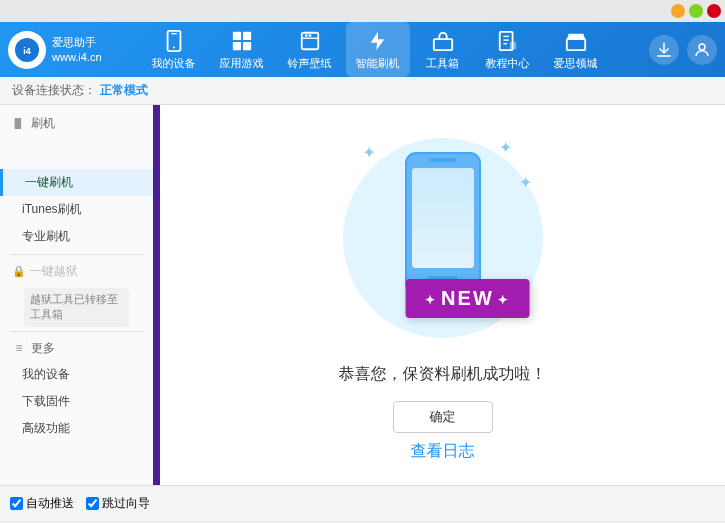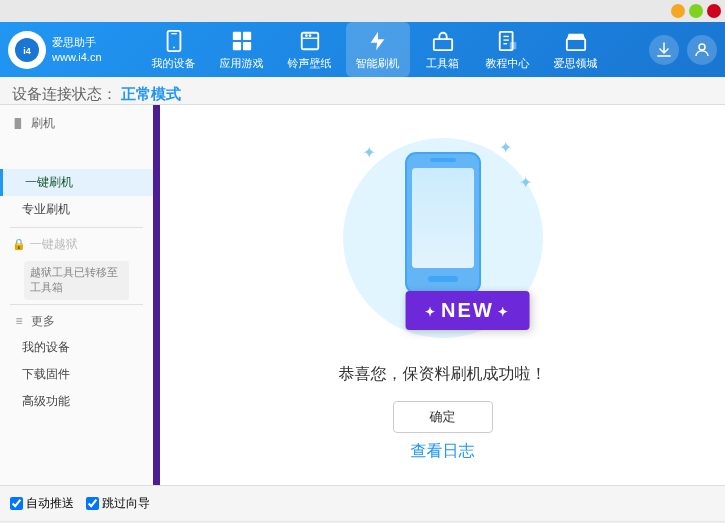--- a/index.html
+++ b/index.html
@@ -94,23 +94,23 @@
       color: #fff;
       font-size: 16px;
     }
 
     
     .sub-header {
       height: 28px;
       background: #f5f5f5;
       border-bottom: 1px solid #ddd;
       display: flex;
-      align-items: flex-end;
+      align-items: center;
       padding: 0 12px;
-      font-size: 15px;
+      font-size: 12px;
       color: #666;
     }
     .sub-header .status-label { margin-right: 4px; }
     .sub-header .status-value { color: #2196F3; font-weight: bold; }
 
     
     .main-layout {
       display: flex;
       height: calc(523px - 22px - 65px - 28px - 28px);
     }
@@ -206,24 +206,24 @@
       left: 50%;
       transform: translateX(-50%);
       z-index: 2;
     }
     .phone-svg {
       width: 90px;
       height: 150px;
     }
     .new-badge {
       position: absolute;
-      bottom: 18px;
+      bottom: 30px;
       left: 50%;
       transform: translateX(-30%);
-      background: #6d28d9;
+      background: #a21caf;
       color: #fff;
       font-size: 20px;
       font-weight: bold;
       padding: 8px 20px;
       border-radius: 4px;
       z-index: 3;
       box-shadow: 2px 2px 8px rgba(0,0,0,0.2);
       letter-spacing: 2px;
     }
     .new-badge::before {
@@ -423,20 +423,21 @@
 
     <div class="sidebar-section-title">
       <span class="section-icon">
         <svg width="13" height="13" viewBox="0 0 24 24" fill="#999">
             <rect x="3" y="2" width="12" height="20" rx="1"></rect>
           </svg>
       </span>
       <span>刷机</span>
     </div>
     <div class="sidebar-item active">一键刷机</div>
+    <div class="sidebar-item">iTunes刷机</div>
     <div class="sidebar-item">专业刷机</div>
 
     <div class="sidebar-divider"></div>
 
     <div class="sidebar-gray-item">
       <span class="lock-icon">🔒</span>
       <span>一键越狱</span>
     </div>
     <div class="sidebar-note">
       越狱工具已转移至<br>工具箱

